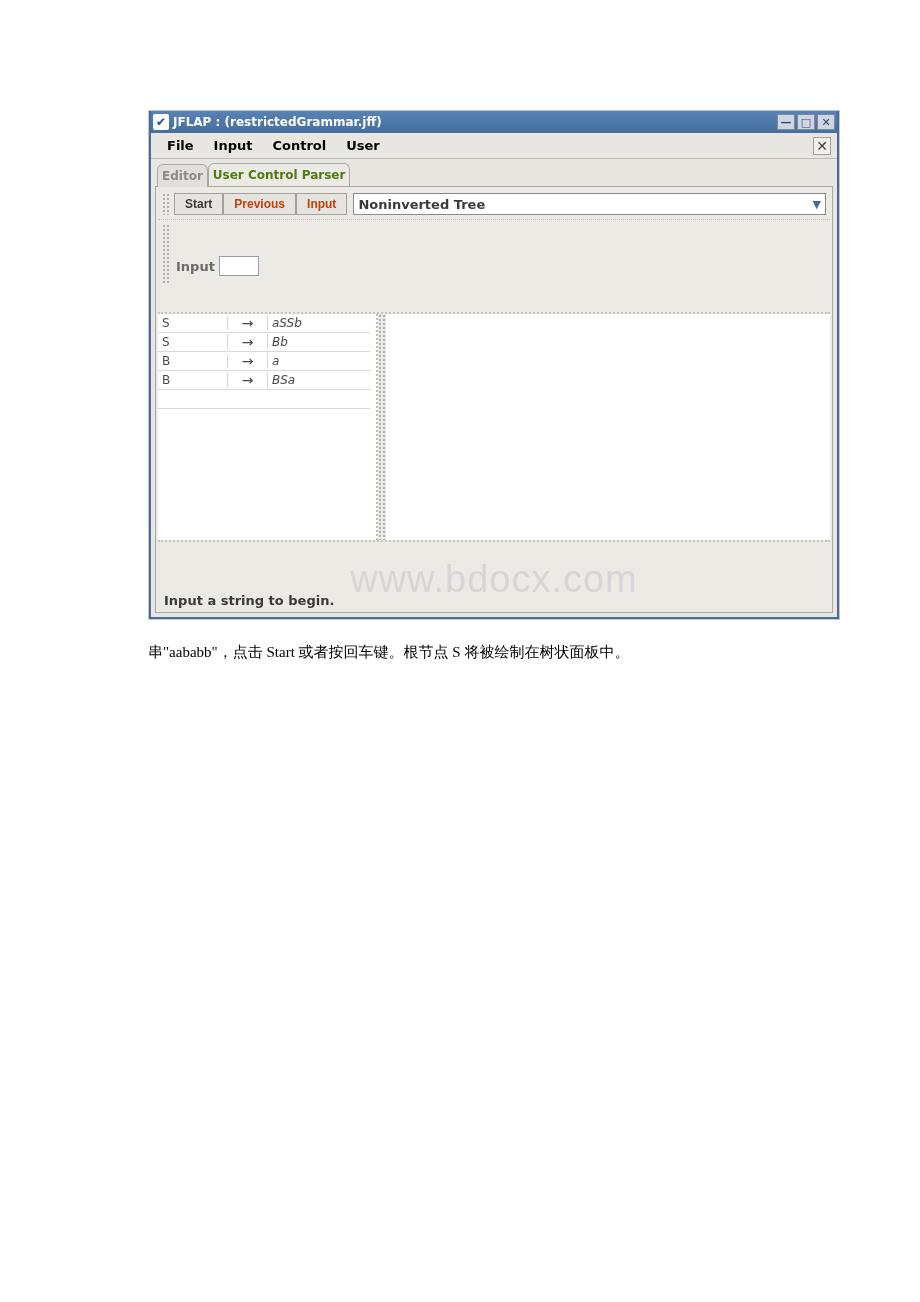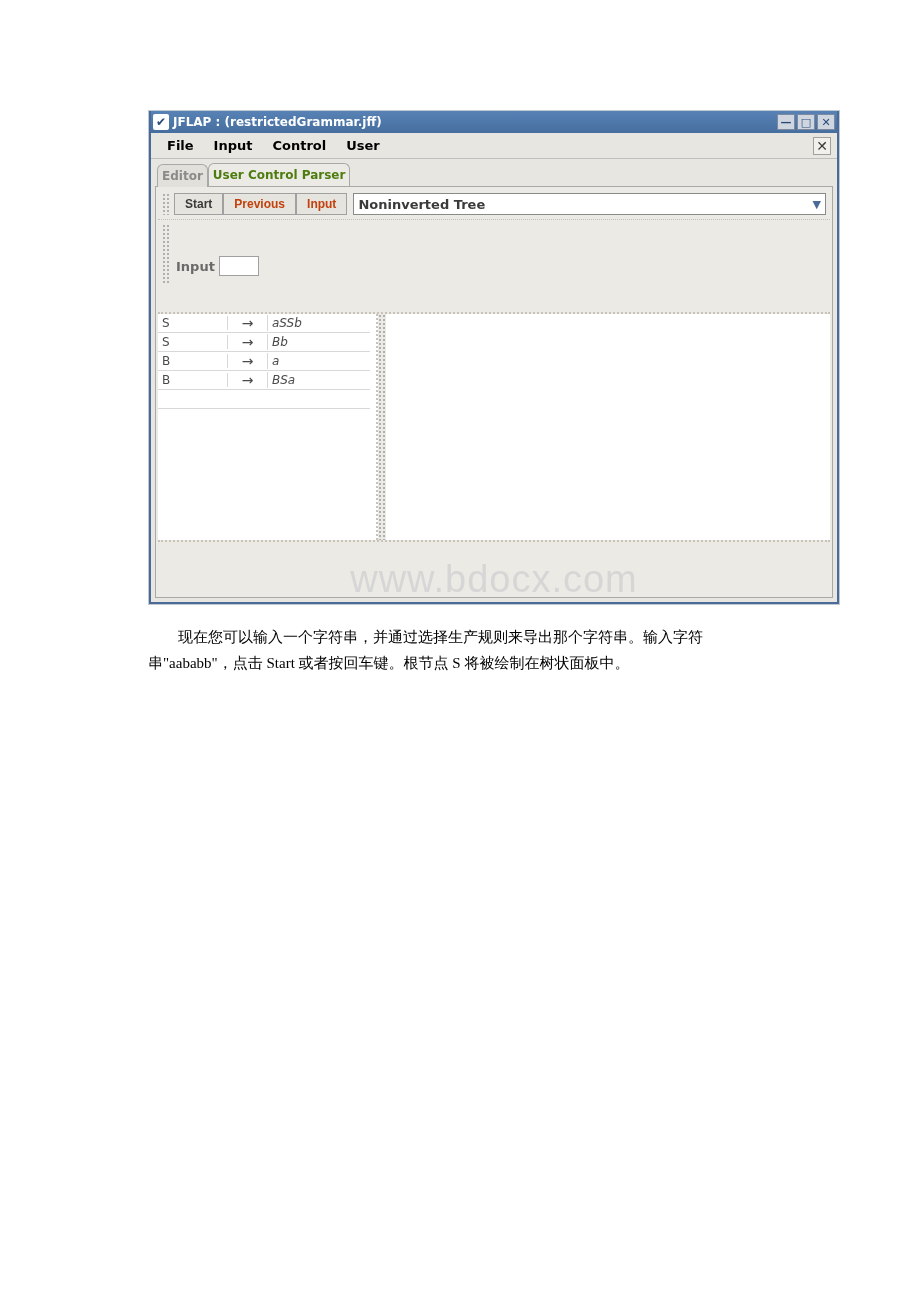--- a/index.html
+++ b/index.html
@@ -341,21 +341,21 @@
               <div class="g-arrow"></div>
               <div class="g-rhs"></div>
           </div>
         </div>
         <div class="grip3"></div>
         <div class="tree-area"></div>
       </div>
 
       <div class="status-area">
         <div class="watermark">www.bdocx.com</div>
+        <div class="status-text">Input a string to begin.</div>
       </div>
     </div>
   </div>
 </div>
 
 <div class="description">
-  <div class="para"><span>现在您可以输入一个字符串，并通过选择生产规则来导出那个字符串。输入字符</span></div>
   <div><span>串"aababb"，点击 Start 或者按回车键。根节点 S 将被绘制在树状面板中。</span></div>
 </div>
 
 </body></html>

